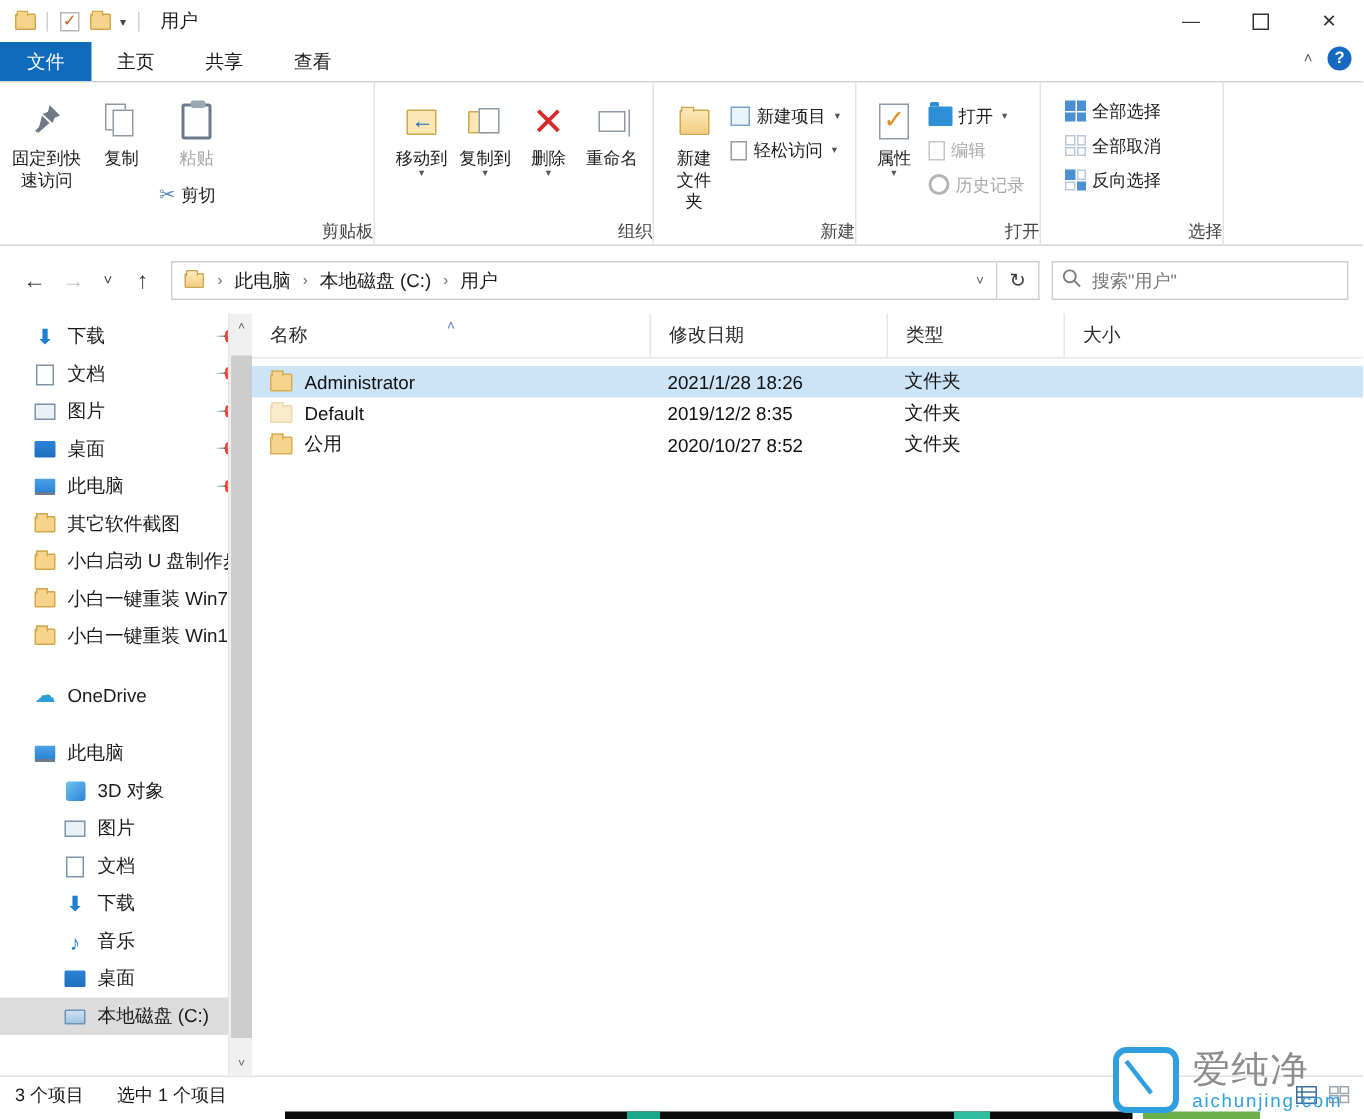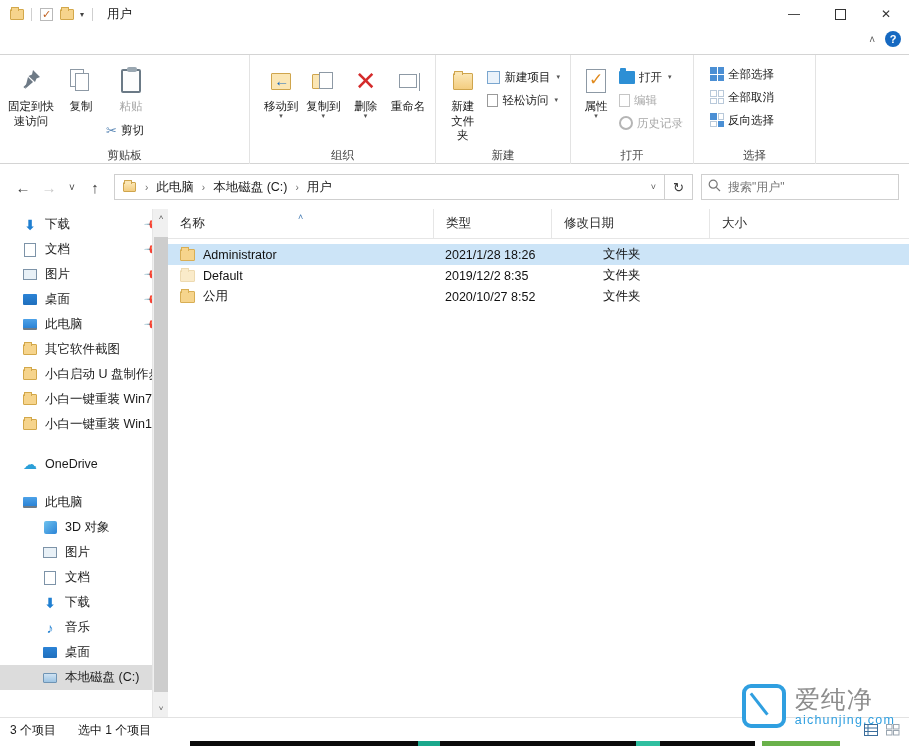--- a/index.html
+++ b/index.html
@@ -77,21 +77,21 @@
     border-bottom: 1px solid #d4d4d4;
     display: flex;
   }
   .rgroup {
     position: relative; height: 109px;
     display: flex; flex-direction: column;
     border-right: 1px solid #e3e3e3;
   }
   .rgroup-body { flex: 1; display: flex; align-items: flex-start; padding: 5px 6px 0 6px; }
   .rgroup-label {
-    height: 18px; text-align: center; font-size: 11.5px; color: #444;
+    height: 18px; text-align: right; font-size: 11.5px; color: #444;
     line-height: 18px;
   }
   .bigbtn {
     width: 50px; display: flex; flex-direction: column; align-items: center;
     padding-top: 4px; cursor: default; text-align: center;
   }
   .bigbtn .bico { height: 34px; display:flex; align-items:center; justify-content:center; }
   .bigbtn .blabel { font-size: 11.5px; color: #1a1a1a; line-height: 14px; margin-top: 1px; }
   .bigbtn.dim .blabel { color: #a6a6a6; }
   .smallcol { display: flex; flex-direction: column; padding-top: 3px; gap: 1px; }
@@ -292,21 +292,21 @@
     position: absolute; left: 0; top: 717px; width: 909px; height: 25px;
     border-top: 1px solid #e2e2e2; background: #fff;
     display: flex; align-items: center; padding-left: 10px; gap: 22px;
   }
   .status-text { font-size: 12px; color: #1a1a1a; }
   .viewicons { margin-left: auto; display:flex; align-items:center; gap: 6px; padding-right: 8px; }
   .vico { width: 16px; height: 16px; display:flex; align-items:center; justify-content:center; color:#444; font-size:12px;}
 
   
   .watermark {
-    position: absolute; right: 14px; bottom: 18px;
+    position: absolute; right: 14px; bottom: 4px;
     display: flex; align-items: center; gap: 9px;
     z-index: 50;
   }
   .wm-mark {
     width: 44px; height: 44px; border: 4px solid #2f9fe0; border-radius: 9px;
     position: relative; background: #fff;
   }
   .wm-mark::after {
     content:""; position:absolute; left: 5px; top: 4px; width: 27px; height: 2.6px;
     background:#2f9fe0; transform: rotate(52deg); transform-origin: left center;
@@ -357,20 +357,27 @@
     </div>
     <div class="win-controls">
       <div class="win-btn">—</div>
       <div class="win-btn">
         <span style="display:inline-block;width:11px;height:11px;border:1px solid #333;"></span>
       </div>
       <div class="win-btn close">✕</div>
     </div>
   </div>
 
+  <div class="tabstrip">
+    <div class="tab file">文件</div>
+    <div class="tab">主页</div>
+    <div class="tab">共享</div>
+    <div class="tab">查看</div>
+    <div class="tabstrip-right"></div>
+  </div>
 
   <div class="helpbar">
     <div class="help-caret">˄</div>
     <div class="help-circ">?</div>
   </div>
 
   <div class="ribbon">
 
     <div class="rgroup" style="width:250px">
       <div class="rgroup-body">
@@ -698,25 +705,25 @@
         <div class="sb-arrow bottom">˅</div>
       </div>
     </div>
 
     <div class="filepane">
       <div class="colhead">
         <div class="col col-name">
           <span class="sortcaret" style="left:130px">˄</span>
           <span>名称</span>
         </div>
+        <div class="col col-date">
+          <span>修改日期</span>
+        </div>
         <div class="col col-type">
           <span>类型</span>
-        </div>
-        <div class="col col-date">
-          <span>修改日期</span>
         </div>
         <div class="col col-size">
           <span>大小</span>
         </div>
       </div>
 
       <div class="rows">
         <div class="row sel">
           <div class="cell cell-name">
             <span class="rowfolder"></span>

